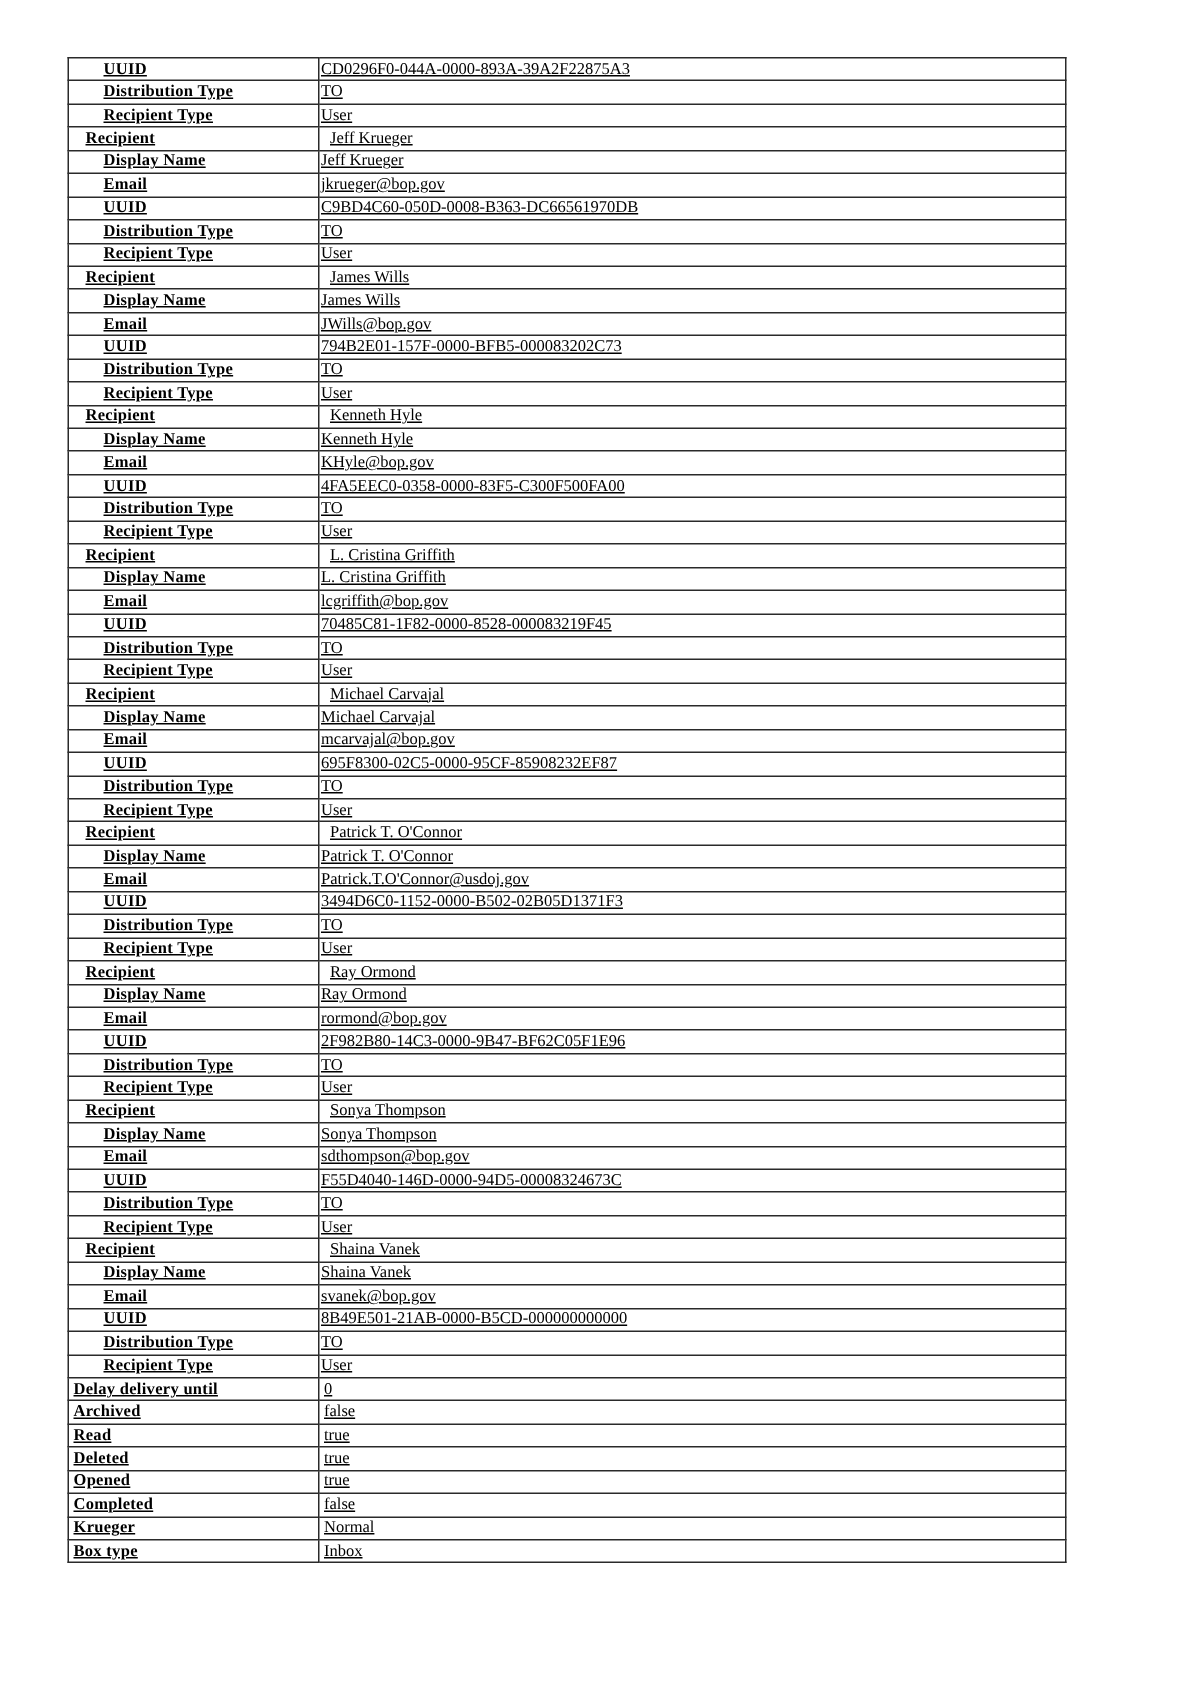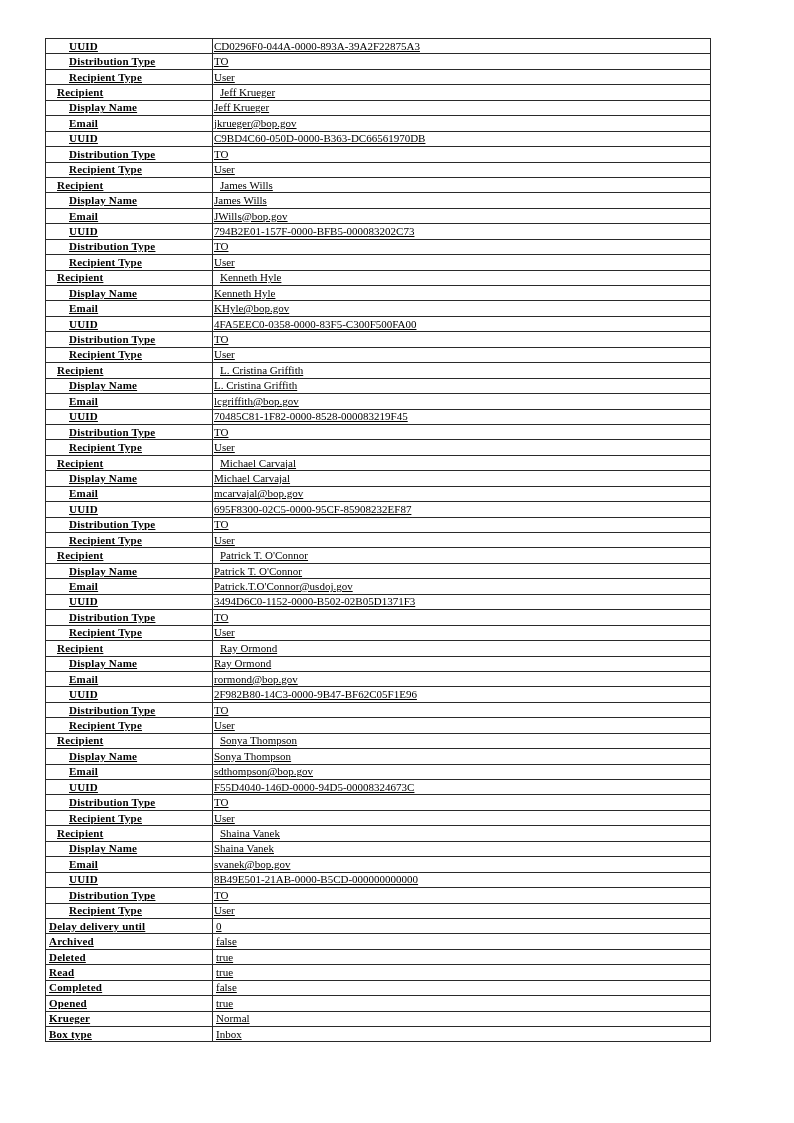--- a/index.html
+++ b/index.html
@@ -81,21 +81,21 @@
         <tr>
           <td class="cell-label li2">Display Name</td>
           <td class="cell-value vi2">Jeff Krueger</td>
         </tr>
         <tr>
           <td class="cell-label li2">Email</td>
           <td class="cell-value vi2">jkrueger@bop.gov</td>
         </tr>
         <tr>
           <td class="cell-label li2">UUID</td>
-          <td class="cell-value vi2">C9BD4C60-050D-0000-B363-DC66561970DB</td>
+          <td class="cell-value vi2">C9BD4C60-050D-0008-B363-DC66561970DB</td>
         </tr>
         <tr>
           <td class="cell-label li2">Distribution Type</td>
           <td class="cell-value vi2">TO</td>
         </tr>
         <tr>
           <td class="cell-label li2">Recipient Type</td>
           <td class="cell-value vi2">User</td>
         </tr>
         <tr>
@@ -292,36 +292,36 @@
         </tr>
         <tr>
           <td class="cell-label li0">Delay delivery until</td>
           <td class="cell-value vi0">0</td>
         </tr>
         <tr>
           <td class="cell-label li0">Archived</td>
           <td class="cell-value vi0">false</td>
         </tr>
         <tr>
+          <td class="cell-label li0">Read</td>
+          <td class="cell-value vi0">true</td>
+        </tr>
+        <tr>
           <td class="cell-label li0">Deleted</td>
           <td class="cell-value vi0">true</td>
         </tr>
         <tr>
-          <td class="cell-label li0">Read</td>
+          <td class="cell-label li0">Opened</td>
           <td class="cell-value vi0">true</td>
         </tr>
         <tr>
           <td class="cell-label li0">Completed</td>
           <td class="cell-value vi0">false</td>
         </tr>
         <tr>
-          <td class="cell-label li0">Opened</td>
-          <td class="cell-value vi0">true</td>
-        </tr>
-        <tr>
           <td class="cell-label li0">Krueger</td>
           <td class="cell-value vi0">Normal</td>
         </tr>
         <tr>
           <td class="cell-label li0">Box type</td>
           <td class="cell-value vi0">Inbox</td>
         </tr>
       </tbody>
   </table>
 

